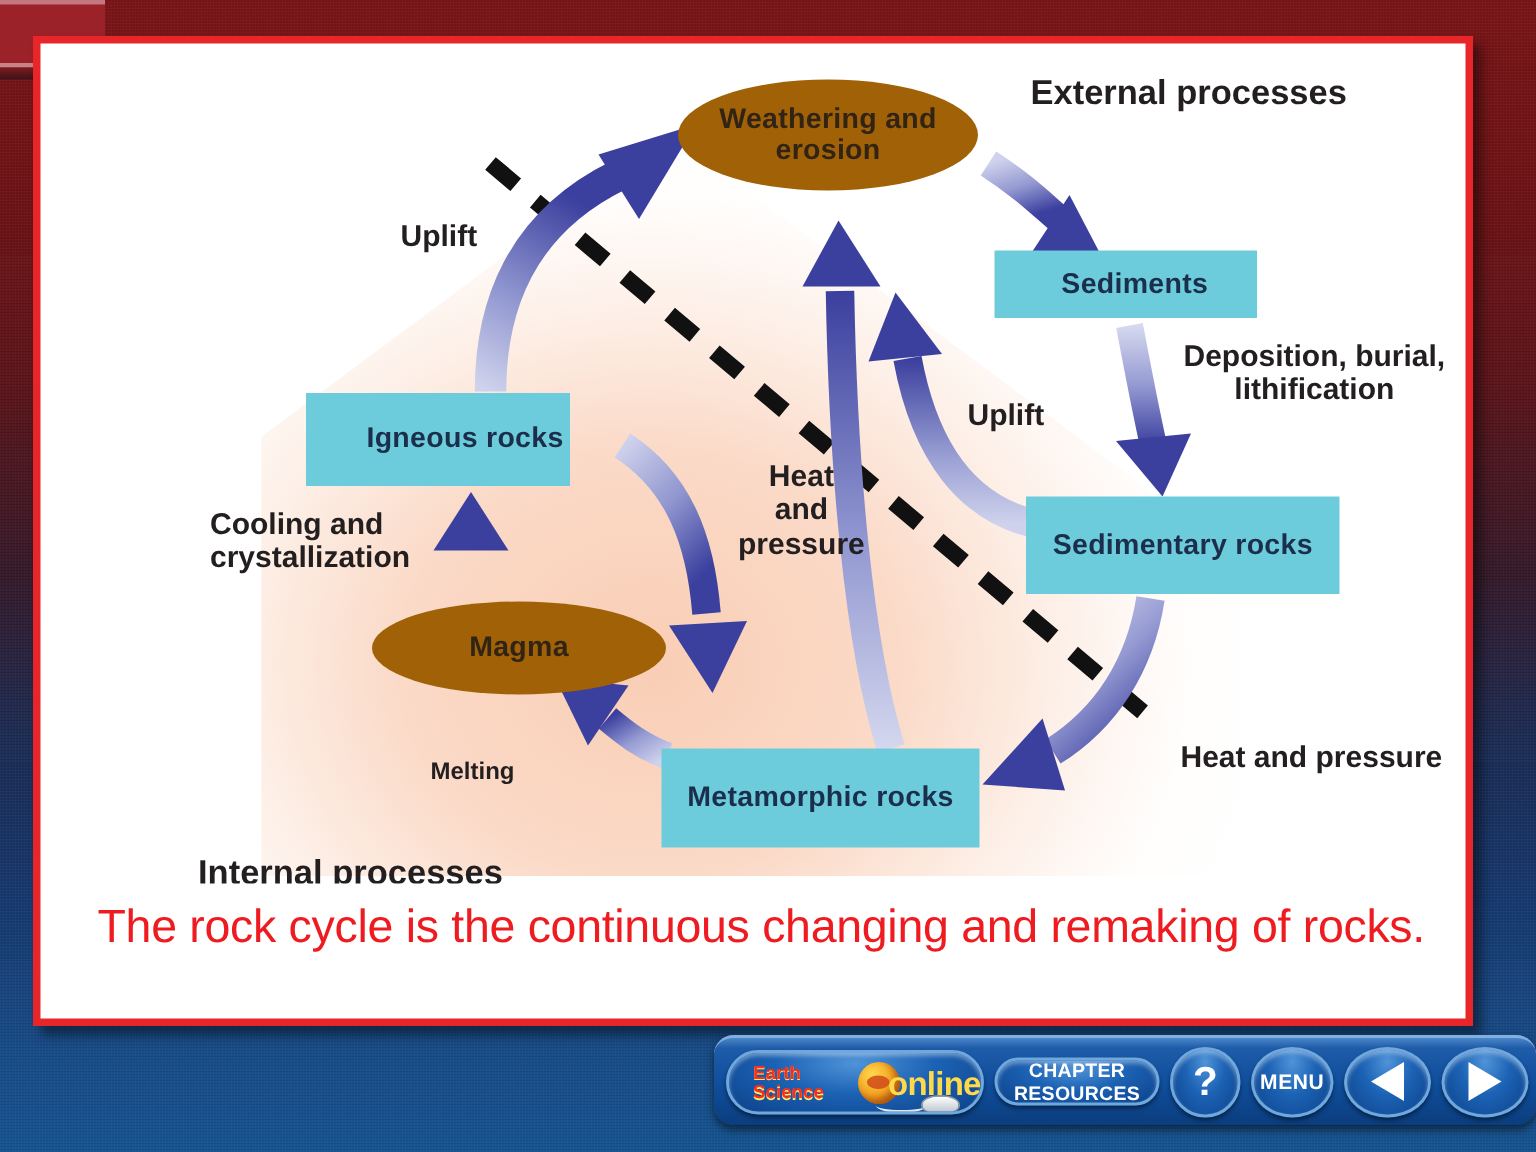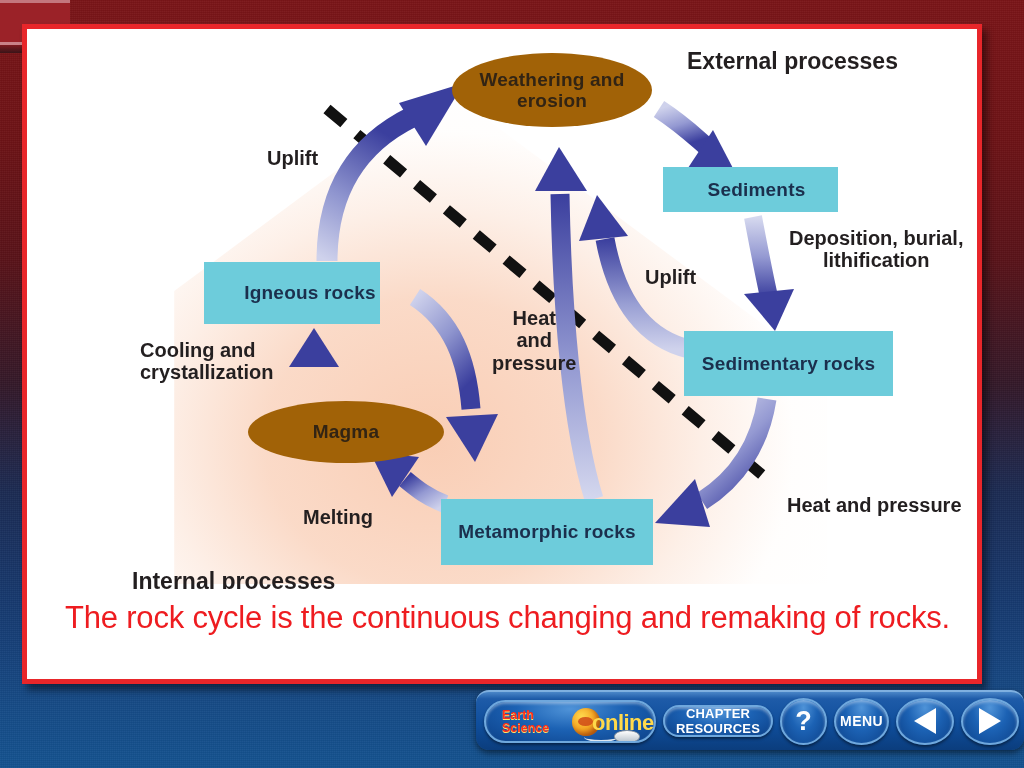--- a/index.html
+++ b/index.html
@@ -126,21 +126,21 @@
     line-height: 1.12;
     white-space: pre-line;
   }
   #lbl-external { left: 660px; top: 20px;  font-size: 23px; }
   #lbl-internal { left: 105px; top: 540px; font-size: 23px; }
   #lbl-uplift-1 { left: 240px; top: 118px; font-size: 20px; }
   #lbl-uplift-2 { left: 618px; top: 237px; font-size: 20px; }
   #lbl-cooling  { left: 113px; top: 310px; font-size: 20px; text-align: left; }
   #lbl-deposition { left: 762px; top: 198px; font-size: 20px; text-align: center; }
   #lbl-heatpress-mid { left: 465px; top: 278px; font-size: 20px; text-align: center; }
-  #lbl-melting  { left: 260px; top: 477px; font-size: 20px; margin-left: 16px; }
+  #lbl-melting  { left: 260px; top: 477px; font-size: 16px; }
   #lbl-heatpress-r { left: 760px; top: 465px; font-size: 20px; }
 
   
   #arrow-layer {
     position: absolute;
     left: 0; top: 0;
     width: 950px; height: 560px;
     pointer-events: none;
   }
 

